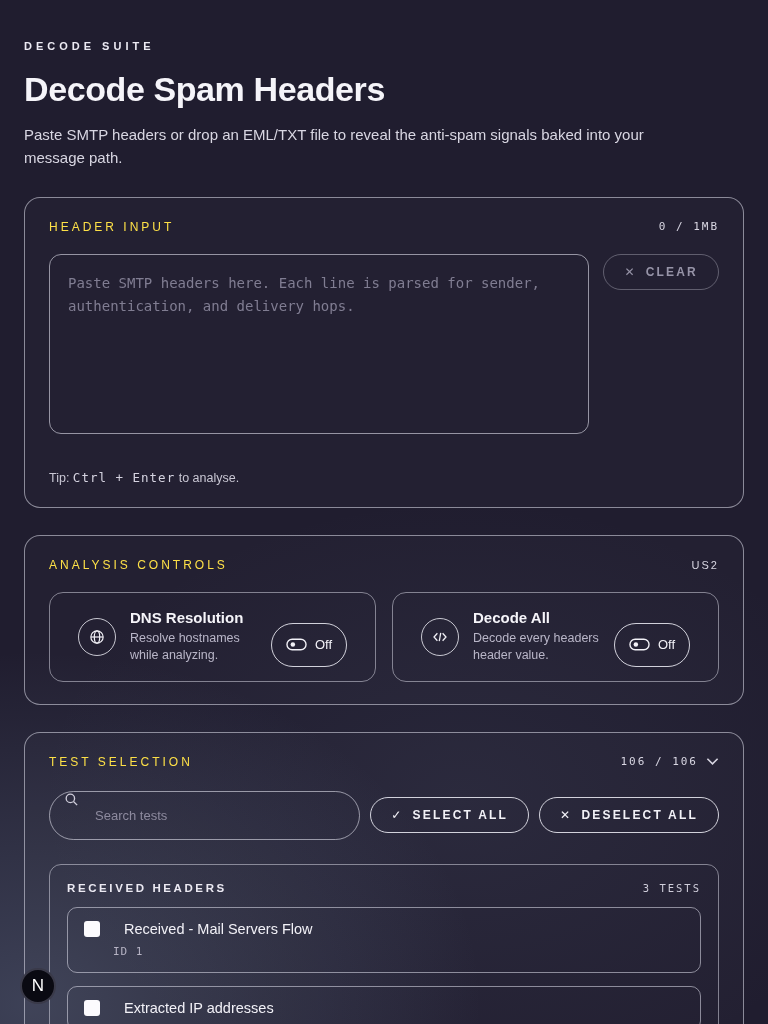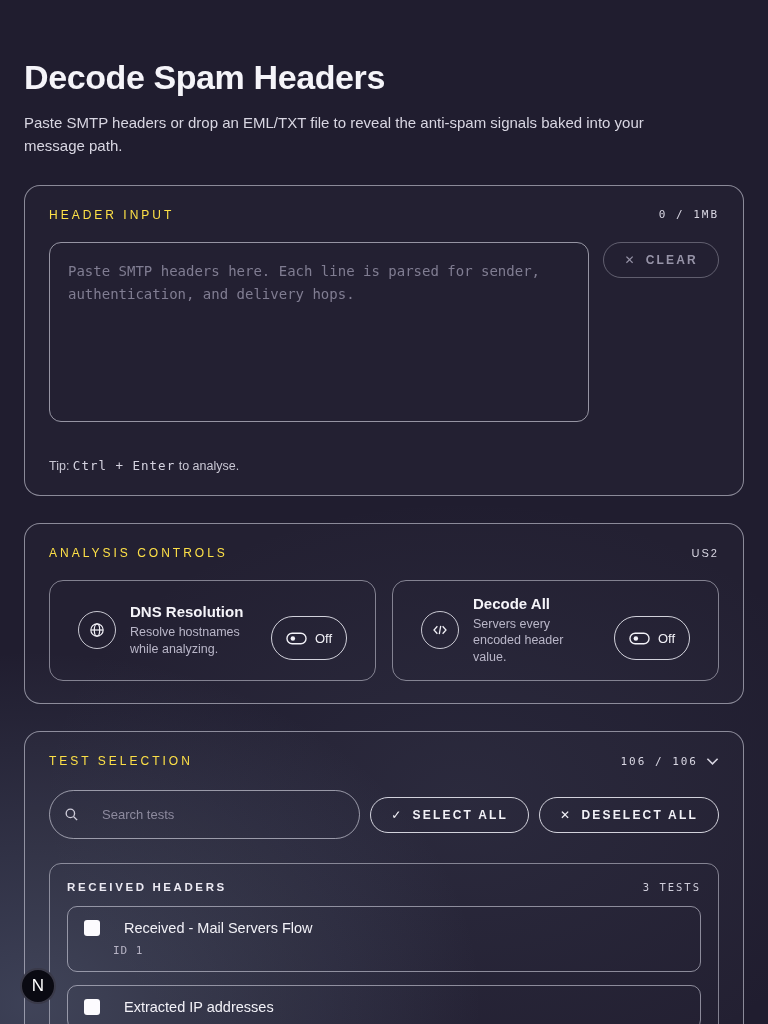--- a/index.html
+++ b/index.html
@@ -83,21 +83,21 @@
     display: inline-flex; align-items: center; gap: 8px;
     border: 1px solid rgba(240,240,248,0.85); border-radius: 999px;
     background: transparent; color: #f2f1f7;
     font-family: "Liberation Sans", sans-serif; font-size: 13px; font-weight: 400;
     padding: 0 14px; height: 44px; cursor: pointer; margin-top: 16px;
   }
 
   
   .search-row { display: flex; align-items: center; gap: 10px; margin-top: 22px; }
   .search-box {
-    flex: 1; display: flex; align-items: center; gap: 23px;
+    flex: 1; display: flex; gap: 16px;
     border: 1px solid rgba(226,226,238,0.6); border-radius: 999px;
     height: 49px; padding: 0 14px; color: #cfcdda;
   }
   .search-box input {
     flex: 1; background: transparent; border: none; outline: none;
     font-family: "Liberation Sans", sans-serif; font-size: 13px; color: #e6e4ef;
   }
   .search-box input::placeholder { color: #8d8a9e; }
 
   .group-card {
@@ -135,20 +135,21 @@
   }
 
   svg { display: block; }
 </style>
 </head>
 <body>
 
 <div class="page">
 
   <div class="hero">
+    <div class="eyebrow">DECODE SUITE</div>
     <h1 class="title">Decode Spam Headers</h1>
     <p class="desc">Paste SMTP headers or drop an EML/TXT file to reveal the anti-spam signals baked into your message path.</p>
   </div>
 
   <section class="card">
     <div class="card-head">
       <span class="card-label">HEADER INPUT</span>
       <span class="card-meta mono">0 / 1MB</span>
     </div>
     <div class="input-row">
@@ -198,21 +199,21 @@
       <div class="toggle-card">
         <span class="icon-circle">
           <svg width="18" height="18" viewBox="0 0 24 24" fill="none" stroke="currentColor" stroke-width="1.7">
             <polyline points="8.5 7 4 12 8.5 17"></polyline>
             <polyline points="15.5 7 20 12 15.5 17"></polyline>
             <line x1="13" y1="6.5" x2="11" y2="17.5"></line>
           </svg>
         </span>
         <span class="toggle-text">
           <span class="toggle-title" style="display:block">Decode All</span>
-          <span class="toggle-desc" style="display:block">Servers every encoded header value.</span>
+          <span class="toggle-desc" style="display:block">Decode every headers header value.</span>
         </span>
         <button class="pill-toggle">
           <span>
             <svg width="21" height="13" viewBox="0 0 24 15" fill="none" stroke="currentColor" stroke-width="1.6">
               <rect x="1" y="1.5" width="22" height="12" rx="6"></rect>
               <circle cx="7.8" cy="7.5" r="2.6" fill="currentColor" stroke="none"></circle>
             </svg>
           </span>
           <span>Off</span>
         </button>

